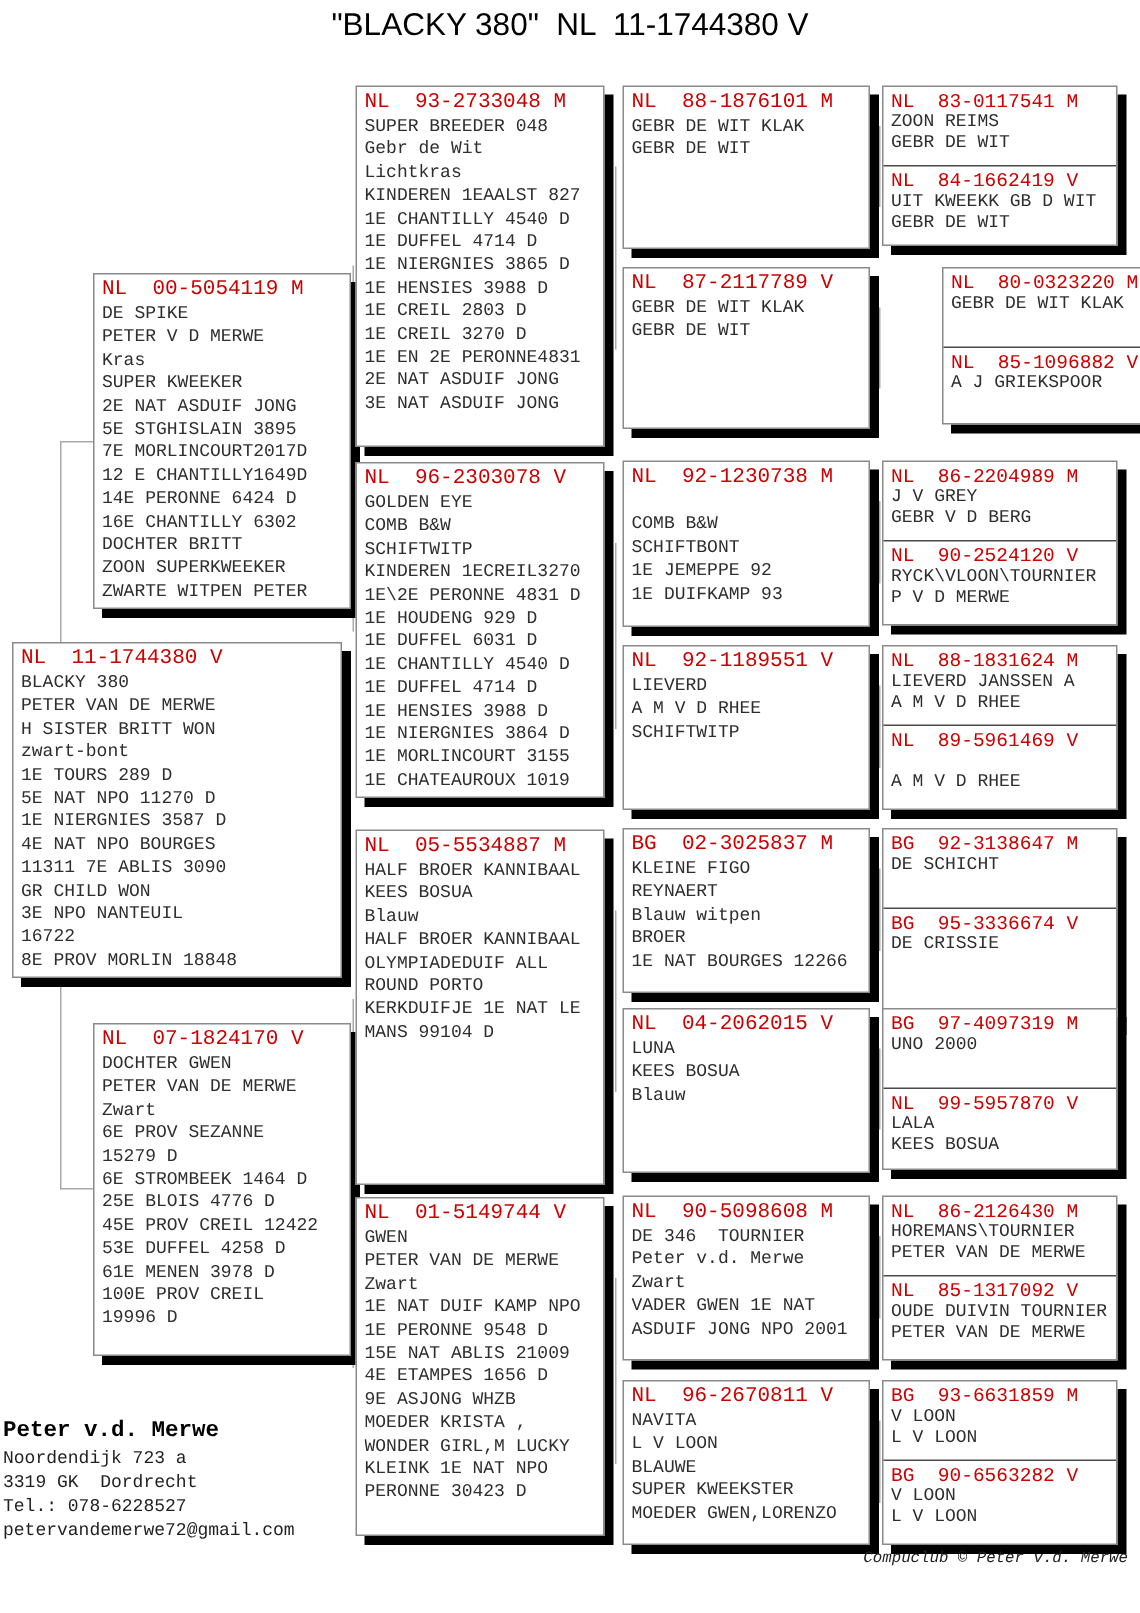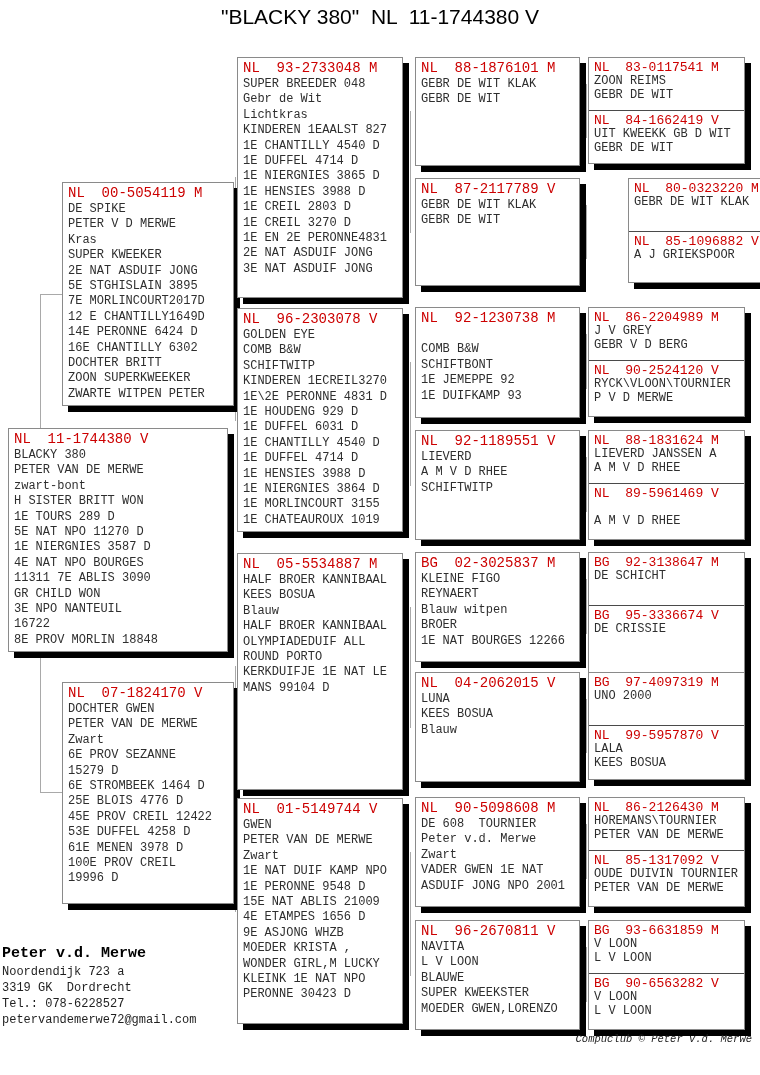--- a/index.html
+++ b/index.html
@@ -50,22 +50,22 @@
       <div class="cline" style="left: 586px; top: 579px; width: 1px; height: 55px;"></div>
       <div class="cline" style="left: 586px; top: 699px; width: 1px; height: 54px;"></div>
       <div class="cline" style="left: 586px; top: 824px; width: 1px; height: 55px;"></div>
       <div class="cline" style="left: 586px; top: 947px; width: 1px; height: 55px;"></div>
     </div>
   <div id="boxes">
       <div class="pbox" style="left: 8px; top: 428px; width: 220px; height: 224px;">
         <div class="band">NL  11-1744380 V</div>
         <div class="ln">BLACKY 380</div>
         <div class="ln">PETER VAN DE MERWE</div>
+        <div class="ln">H SISTER BRITT WON</div>
         <div class="ln">zwart-bont</div>
-        <div class="ln">H SISTER BRITT WON</div>
         <div class="ln">1E TOURS 289 D</div>
         <div class="ln">5E NAT NPO 11270 D</div>
         <div class="ln">1E NIERGNIES 3587 D</div>
         <div class="ln">4E NAT NPO BOURGES</div>
         <div class="ln">11311 7E ABLIS 3090</div>
         <div class="ln">GR CHILD WON</div>
         <div class="ln">3E NPO NANTEUIL</div>
         <div class="ln">16722</div>
         <div class="ln">8E PROV MORLIN 18848</div>
       </div>
@@ -191,21 +191,21 @@
         <div class="ln">1E NAT BOURGES 12266</div>
       </div>
       <div class="pbox" style="left: 415px; top: 672px; width: 165px; height: 110px;">
         <div class="band">NL  04-2062015 V</div>
         <div class="ln">LUNA</div>
         <div class="ln">KEES BOSUA</div>
         <div class="ln">Blauw</div>
       </div>
       <div class="pbox" style="left: 415px; top: 797px; width: 165px; height: 110px;">
         <div class="band">NL  90-5098608 M</div>
-        <div class="ln">DE 608  TOURNIER</div>
+        <div class="ln">DE 346  TOURNIER</div>
         <div class="ln">Peter v.d. Merwe</div>
         <div class="ln">Zwart</div>
         <div class="ln">VADER GWEN 1E NAT</div>
         <div class="ln">ASDUIF JONG NPO 2001</div>
       </div>
       <div class="pbox" style="left: 415px; top: 920px; width: 165px; height: 110px;">
         <div class="band">NL  96-2670811 V</div>
         <div class="ln">NAVITA</div>
         <div class="ln">L V LOON</div>
         <div class="ln">BLAUWE</div>

